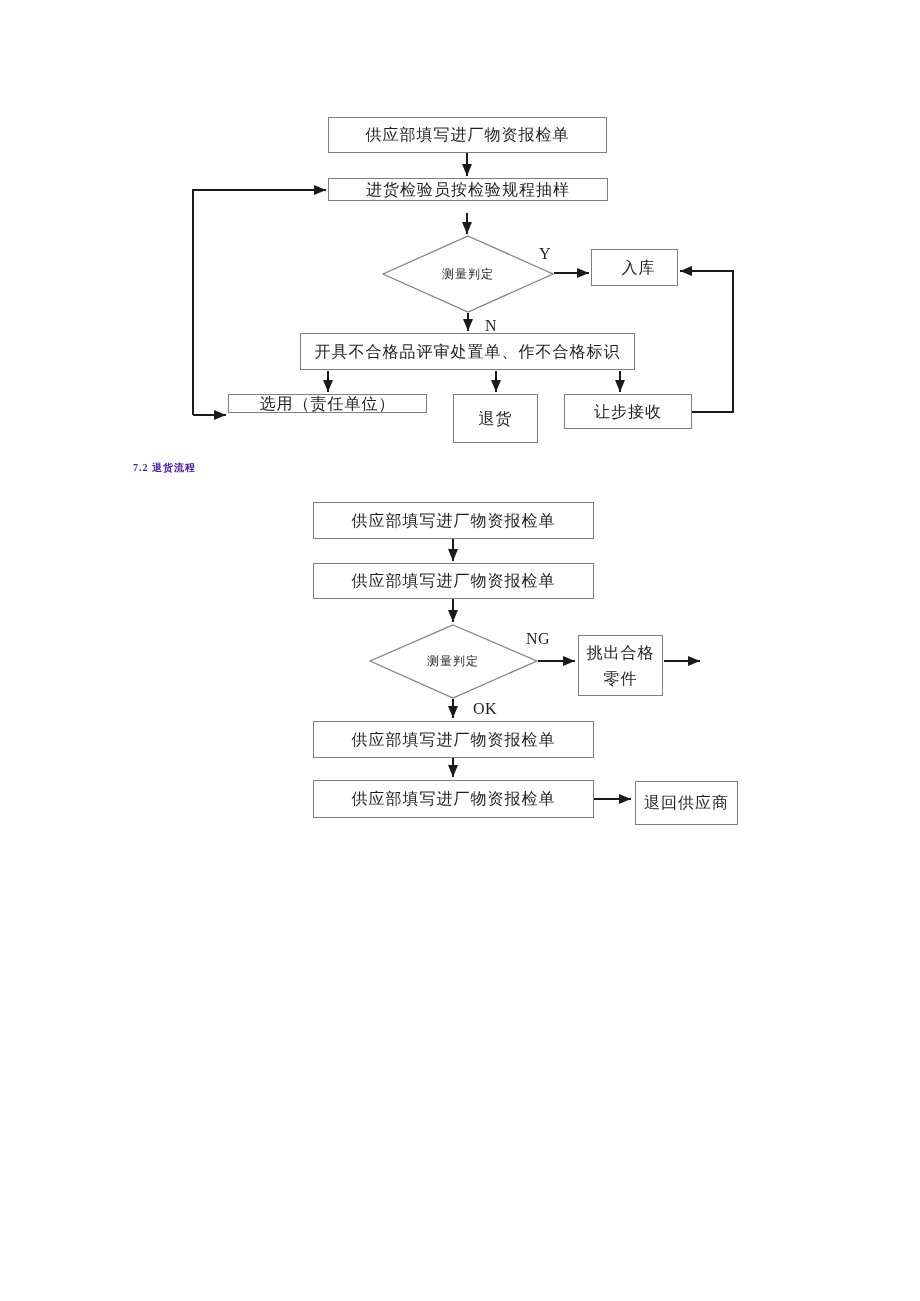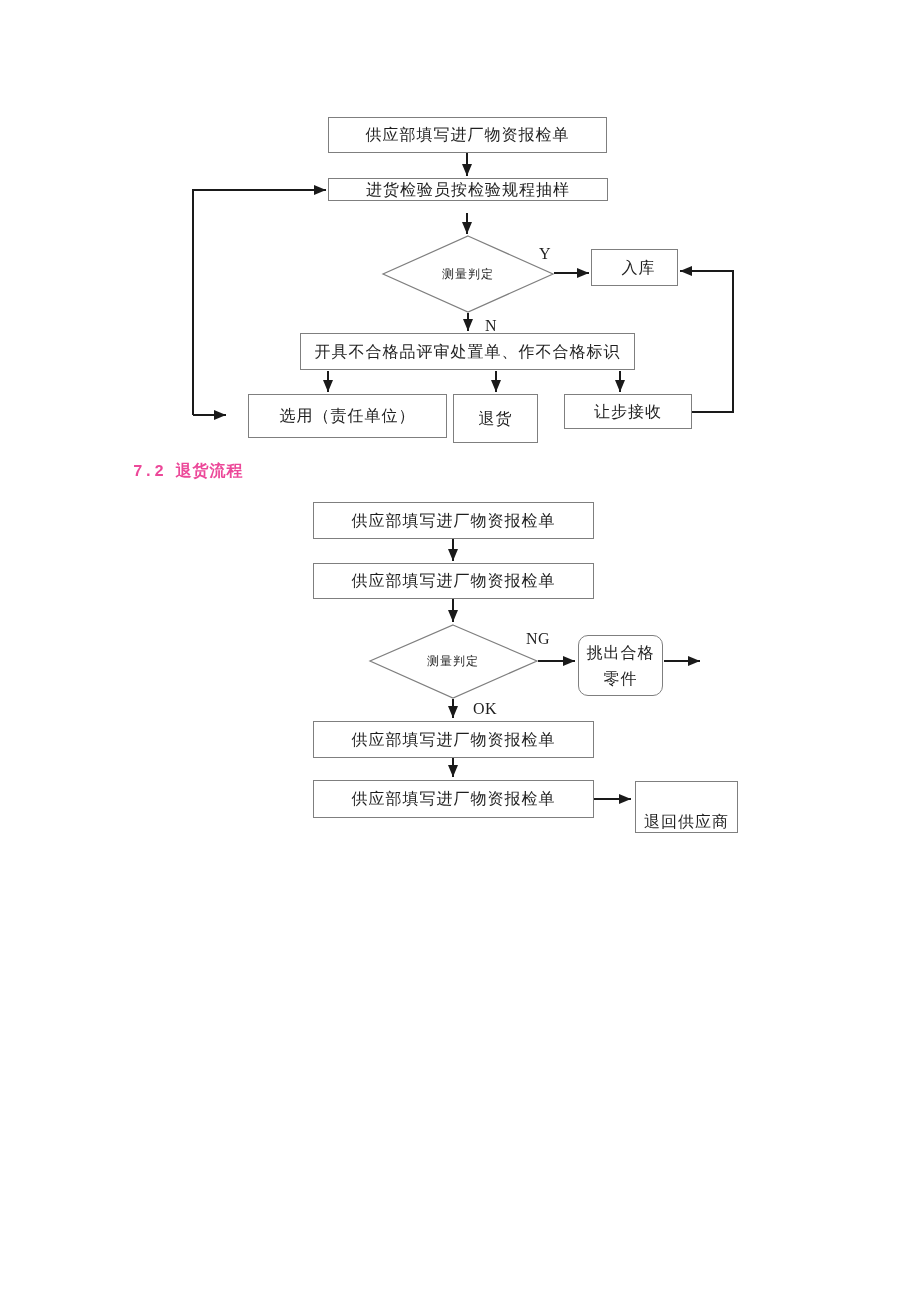--- a/index.html
+++ b/index.html
@@ -33,21 +33,20 @@
     text-align: center;
     font-size: 16px;
     letter-spacing: 1px;
     line-height: 1.25;
     color: #1f1f1f;
     font-family: Liberation Serif, serif;
   }
   .node.wrap {
     padding: 0 2px;
     line-height: 26px;
-    border-radius: 10px;
   }
   .diamond-label {
     position: absolute;
     z-index: 2;
     background: transparent;
     border: none;
     display: flex;
     align-items: center;
     justify-content: center;
     font-size: 12px;
@@ -56,25 +55,24 @@
   .edge-label {
     position: absolute;
     z-index: 3;
     font-size: 16px;
     letter-spacing: 0.5px;
     color: #1f1f1f;
   }
   .section-heading {
     position: absolute;
     z-index: 2;
-    font-size: 16px;
+    font-size: 10px;
     font-weight: bold;
     letter-spacing: 1px;
-    color: #ec4899;
-    font-family: Liberation Mono, monospace;
+    color: #4c1d95;
   }
 </style>
 </head>
 <body>
 
 <div class="page">
 
   <svg class="connector-layer" viewBox="0 0 920 1301" xmlns="http://www.w3.org/2000/svg">
     <defs>
       <marker id="arrow" viewBox="0 0 12 10" refX="12" refY="5" markerWidth="12" markerHeight="10" markerUnits="userSpaceOnUse" orient="auto-start-reverse">
@@ -124,21 +122,21 @@
   <span class="edge-label" style="left:485px; top:317px;">N</span>
 
   <div class="node" style="left:591px; top:249px; width:87px; height:37px;padding-left:8px;">
     <span>入库</span>
   </div>
 
   <div class="node" style="left:300px; top:333px; width:335px; height:37px;">
     <span>开具不合格品评审处置单、作不合格标识</span>
   </div>
 
-  <div class="node" style="left:228px; top:394px; width:199px; height:44px;margin-left:20px;">
+  <div class="node" style="left:228px; top:394px; width:199px; height:19px;">
     <span>选用（责任单位）</span>
   </div>
 
   <div class="node" style="left:453px; top:394px; width:85px; height:49px;">
     <span>退货</span>
   </div>
 
   <div class="node" style="left:564px; top:394px; width:128px; height:35px;">
     <span>让步接收</span>
   </div>
@@ -166,17 +164,17 @@
 
 
   <div class="node" style="left:313px; top:721px; width:281px; height:37px;">
     <span>供应部填写进厂物资报检单</span>
   </div>
 
   <div class="node" style="left:313px; top:780px; width:281px; height:38px;">
     <span>供应部填写进厂物资报检单</span>
   </div>
 
-  <div class="node" style="left:635px; top:781px; width:103px; height:52px;align-items:flex-end;">
+  <div class="node" style="left:635px; top:781px; width:103px; height:44px;">
     <span>退回供应商</span>
   </div>
 
 </div>
 
 </body></html>

